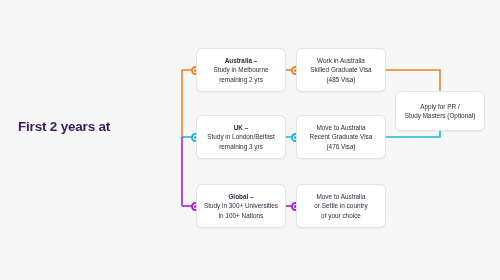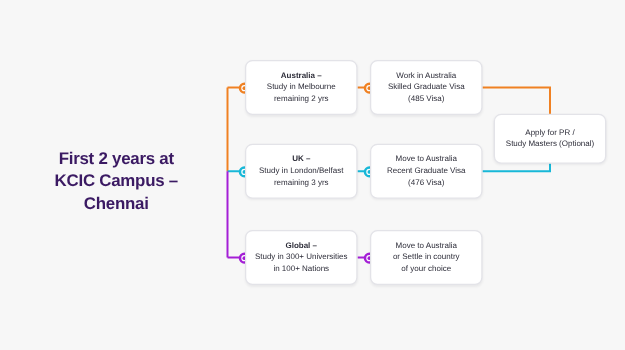--- a/index.html
+++ b/index.html
@@ -23,21 +23,20 @@
     left: 0;
     top: 0;
     width: 500px;
     height: 280px;
   }
   .title {
     position: absolute;
     left: 18px;
     top: 118px;
     width: 150px;
-    text-align: center;
     color: #3b1a63;
     font-weight: bold;
     font-size: 13.5px;
     line-height: 18px;
     letter-spacing: -0.2px;
   }
   .node {
     position: absolute;
     background: #ffffff;
     border: 1px solid #e3e3e8;
@@ -92,21 +91,20 @@
     <path d="M286 70 L296 70" stroke="#f08122" stroke-width="1.6" fill="none"></path>
     <path d="M286 137 L296 137" stroke="#18b8d8" stroke-width="1.6" fill="none"></path>
     <path d="M286 206 L296 206" stroke="#a41fd6" stroke-width="1.6" fill="none"></path>
 
     <path d="M386 70 L440 70 L440 108" stroke="#f08122" stroke-width="1.6" fill="none"></path>
     <path d="M386 137 L440 137 L440 122" stroke="#18b8d8" stroke-width="1.6" fill="none"></path>
   </svg>
 
   <div class="title">
     <div>First 2 years at</div>
-    <div>KCIC Campus – Chennai</div>
   </div>
 
   <div class="dot" style="left:191px; top:65.5px; color:#f08122; border:2px solid #f08122;"></div>
   <div class="dot" style="left:191px; top:132.5px; color:#18b8d8; border:2px solid #18b8d8;"></div>
   <div class="dot" style="left:191px; top:201.5px; color:#a41fd6; border:2px solid #a41fd6;"></div>
 
   <div class="dot" style="left:291px; top:65.5px; color:#f08122; border:2px solid #f08122;"></div>
   <div class="dot" style="left:291px; top:132.5px; color:#18b8d8; border:2px solid #18b8d8;"></div>
   <div class="dot" style="left:291px; top:201.5px; color:#a41fd6; border:2px solid #a41fd6;"></div>
 

